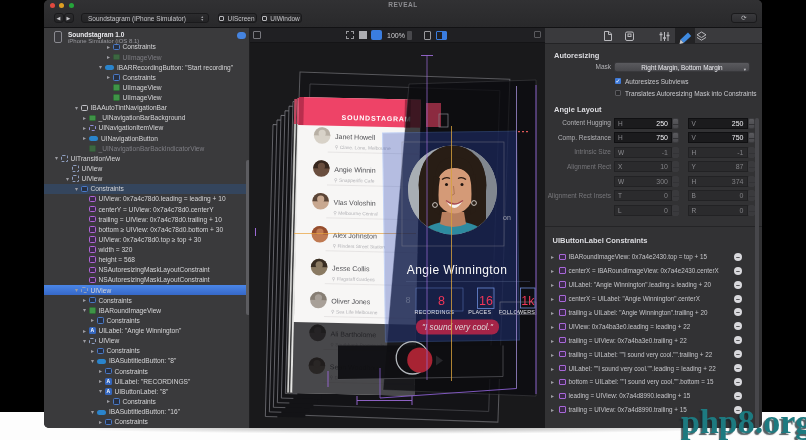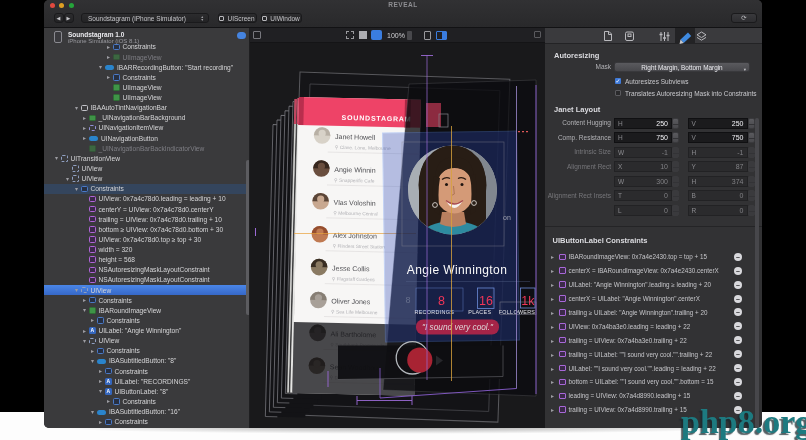--- a/index.html
+++ b/index.html
@@ -505,21 +505,21 @@
         </g>
       </svg>
     </div>
     <div class="sechdr" style="top:23px">Autoresizing</div>
     <div class="flab" style="top:34.5px">Mask</div>
     <div style="position:absolute;left:69px;top:33.5px;width:136px;height:10px;background:linear-gradient(#5a5a5e,#48484c);border:1px solid #39393c;border-radius:2.5px;text-align:center;font-size:6.4px;color:#ececf0;line-height:9px">Right Margin, Bottom Margin<span style="position:absolute;right:3px;top:2px;font-size:4.5px;color:#c8c8cc">▾</span></div>
     <div class="cb" style="left:70px;top:49.5px;background:#3f7ad8;color:#fff;font-size:6px;line-height:6px;text-align:center">✓</div>
     <div style="position:absolute;left:80px;top:49.5px;font-size:6.5px">Autoresizes Subviews</div>
     <div class="cb" style="left:70px;top:61.5px;background:#2a2a2c;border:1px solid #5a5a5e"></div>
     <div style="position:absolute;left:80px;top:61.5px;font-size:6.5px">Translates Autoresizing Mask into Constraints</div>
-    <div class="sechdr" style="top:77px">Janet Layout</div>
+    <div class="sechdr" style="top:77px">Angie Layout</div>
     <div class="flab" style="top:91.0px">Content Hugging</div>
         <div class="frow" style="top:89.5px">
           <div class="fld" style="left:69px;width:58px">
             <span class="fl">H</span>
             <span class="fv">250</span>
           </div>
           <div class="stp" style="left:127px"></div>
           <div style="position:absolute;left:142px;top:0"></div>
           <div class="fld" style="left:142.5px;width:60px">
             <span class="fl">V</span>

